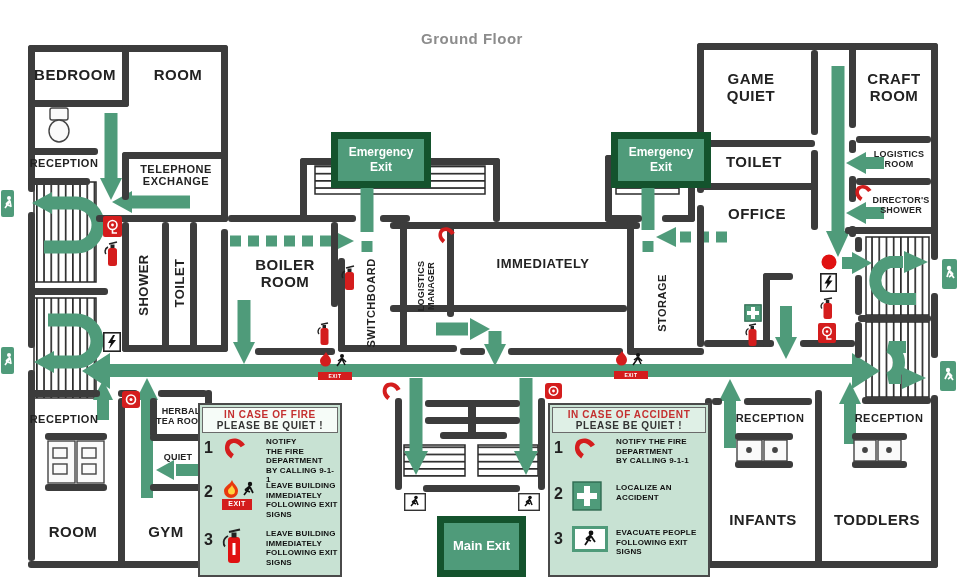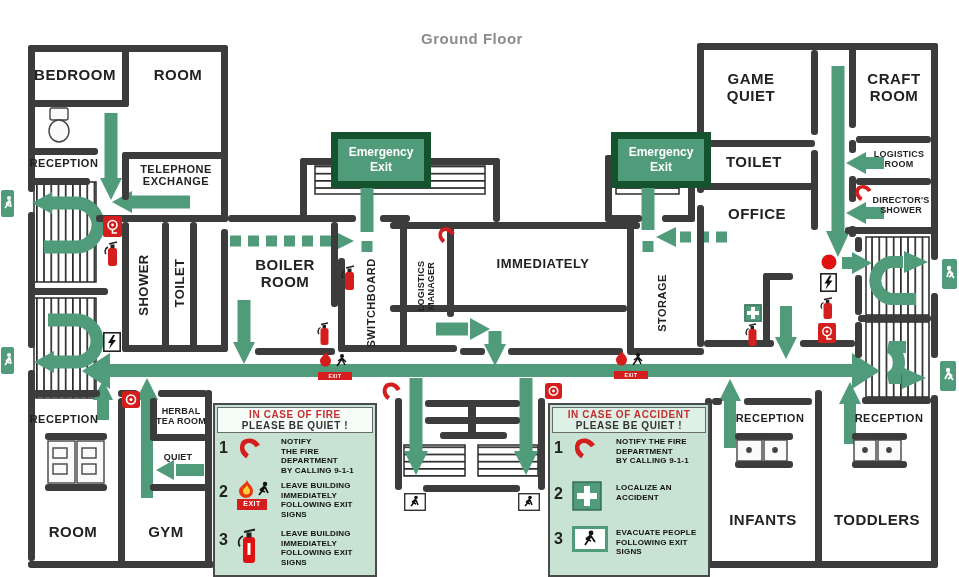--- a/index.html
+++ b/index.html
@@ -279,20 +279,21 @@
   <div class="lbl small" style="left:178px;top:457px">QUIET</div>
   <div class="lbl big" style="left:73px;top:532px">ROOM</div>
   <div class="lbl big" style="left:166px;top:532px">GYM</div>
   <div class="lbl big" style="left:763px;top:520px">INFANTS</div>
   <div class="lbl big" style="left:877px;top:520px">TODDLERS</div>
   <div class="lbl med" style="left:770px;top:418px">RECEPTION</div>
   <div class="lbl med" style="left:889px;top:418px">RECEPTION</div>
 
   <div class="gsign" style="left:331px;top:108px;width:74px;height:42px;padding:0 6px">Emergency Exit</div>
   <div class="gsign" style="left:611px;top:108px;width:74px;height:42px;padding:0 6px">Emergency Exit</div>
+  <div class="gsign" style="left:437px;top:492px;width:75px;height:47px;font-size:13px">Main Exit</div>
 
   <div class="icon" style="left:1px;top:190px">
     <svg width="13" height="27">
         <rect width="13" height="27" rx="2" fill="#4F9B7A"></rect>
         <g stroke="#fff" stroke-width="1.6" fill="none">
           <circle cx="8" cy="8" r="2" fill="#fff" stroke="none"></circle>
           <path d="M9 10 L5 14 M9 11 L4 18 M9 11 L10 17 M5 14 L9 16"></path>
         </g>
       </svg>
   </div>
@@ -467,21 +468,21 @@
         <circle cx="9" cy="8.5" r="1.3" fill="#fff"></circle>
         <path d="M9 12.7 L9 16 L13.5 16" stroke="#fff" stroke-width="1.5" fill="none"></path>
       </svg>
   </div>
   <div class="icon" style="left:853px;top:182px">
     <svg width="21" height="22" viewBox="0 0 24 24">
         <path d="M3 16 C1 6 9 2 12 2 C15 2 23 6 21 16 L16.5 15 C17.5 8.5 14.5 6.5 12 6.5 C9.5 6.5 6.5 8.5 7.5 15 Z" fill="#D41D1D" transform="rotate(-45 12 12)"></path>
       </svg>
   </div>
 
-  <div class="panel" style="left:213px;top:403px;width:164px;height:174px">
+  <div class="panel" style="left:198px;top:403px;width:144px;height:174px">
     <div class="phead" style="background:#F6FCF8">
       <div class="t1">IN CASE OF FIRE</div>
       <div class="t2">PLEASE BE QUIET !</div>
     </div>
     <div class="prow" style="height:42px">
       <div class="pnum">1</div>
       <div class="pico">
         <svg width="26" height="27" viewBox="0 0 24 24">
             <path d="M3 16 C1 6 9 2 12 2 C15 2 23 6 21 16 L16.5 15 C17.5 8.5 14.5 6.5 12 6.5 C9.5 6.5 6.5 8.5 7.5 15 Z" fill="#D41D1D" transform="rotate(-45 12 12)"></path>
           </svg>

